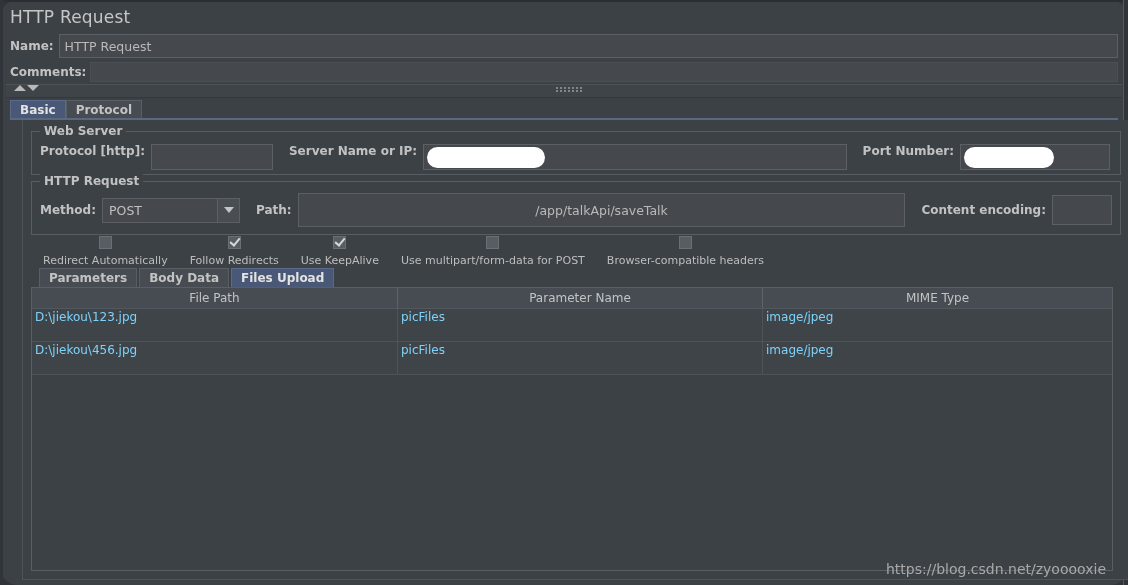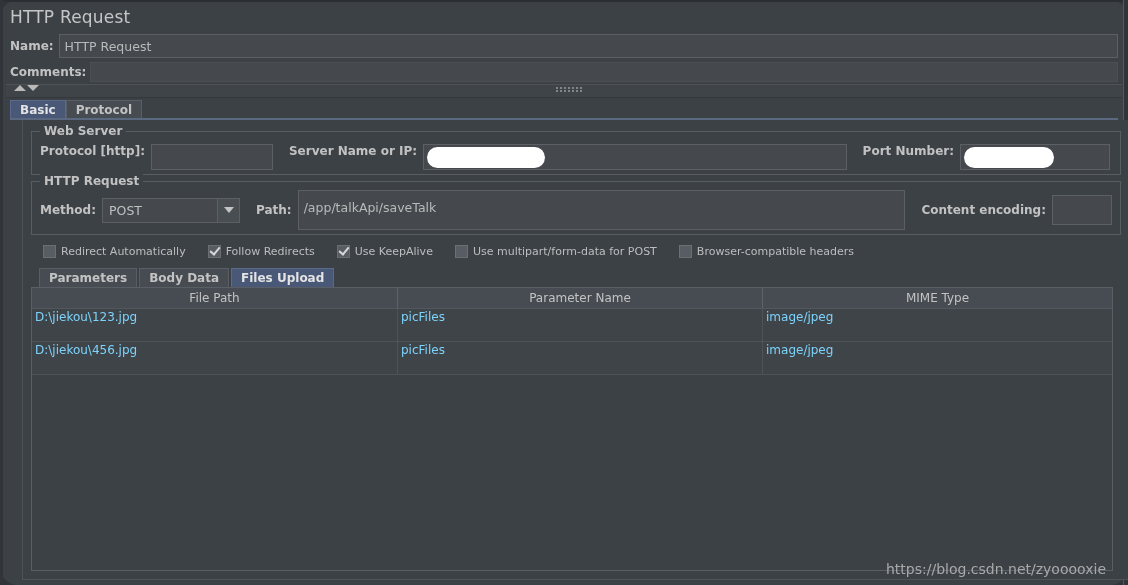--- a/index.html
+++ b/index.html
@@ -197,32 +197,32 @@
     width: 21px; height: 23px;
     border-left: 1px solid #5c6065;
     background: #494e53;
     display: flex; align-items: center; justify-content: center;
   }
   .combo-arrow .tri {
     border-left: 5px solid transparent;
     border-right: 5px solid transparent;
     border-top: 6px solid #c4c4c4;
   }
-  .field-path { flex: 1; height: 40px; line-height: 34px; margin-left: 6px; }
+  .field-path { flex: 1; height: 34px; line-height: 34px; margin-left: 6px; text-align: center; }
   .field-encoding { width: 60px; height: 30px; margin-left: 6px; }
 
   
   .cb-row {
     position: absolute; left: 20px; top: 122px;
     display: flex; align-items: center; gap: 0px;
     height: 18px;
   }
   .cb-item {
     display: flex; align-items: center; gap: 5px;
-    margin-right: 22px; white-space: nowrap;
+    margin-right: 22px; white-space: nowrap; flex-direction: column;
   }
   .cb-box {
     width: 13px; height: 13px;
     background: #585d63;
     border: 1px solid #6a6f75;
     box-sizing: border-box;
     position: relative;
     flex: none;
   }
   .cb-box.checked::after {

